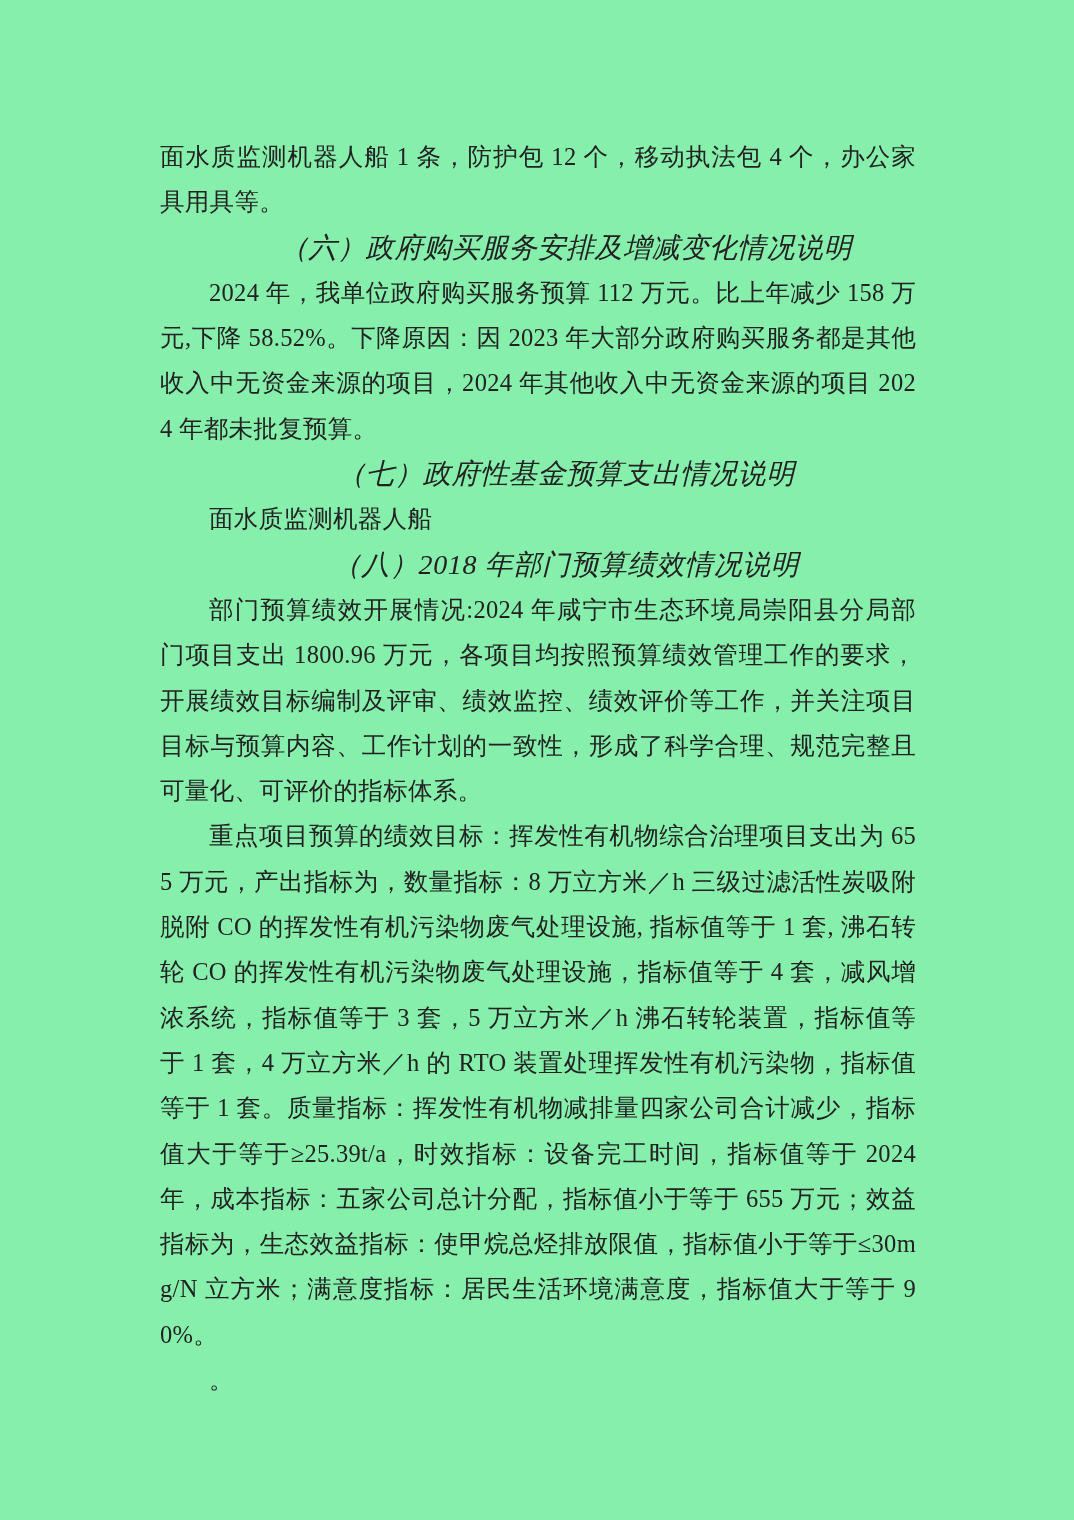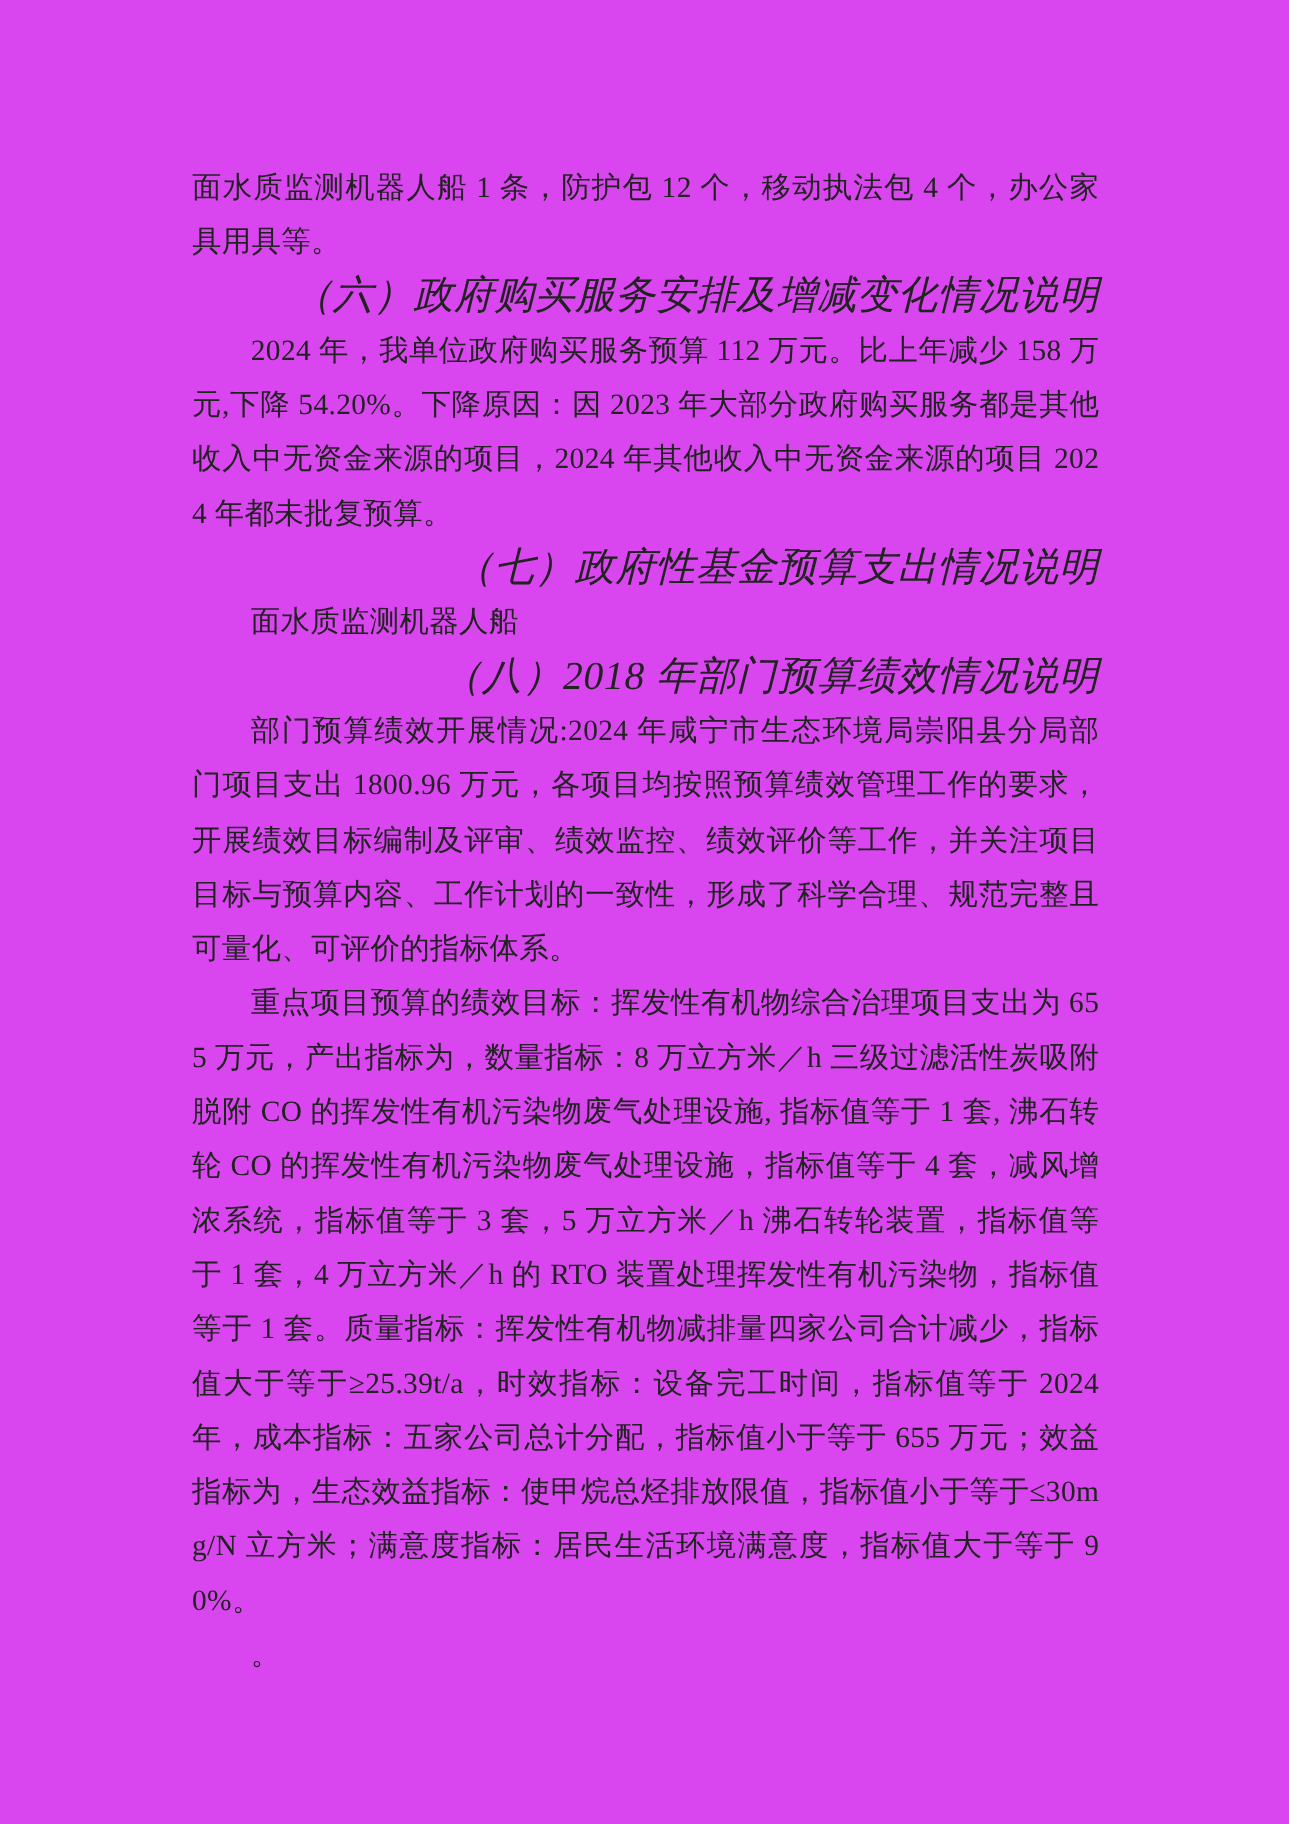--- a/index.html
+++ b/index.html
@@ -13,21 +13,21 @@
     position: relative;
     overflow: hidden;
     font-family: "Liberation Serif", "DejaVu Serif", serif;
   }
   .page {
     position: absolute;
     left: 0;
     top: 0;
     width: 1074px;
     height: 1520px;
-    background: #d946ef;
+    background: #86efac;
   }
   .doc {
     position: absolute;
     left: 160px;
     top: 134px;
     width: 756px;
     color: #222222;
   }
   .doc p {
     margin: 0;
@@ -38,33 +38,33 @@
     text-justify: inter-ideograph;
     letter-spacing: 0.3px;
     word-break: break-all;
   }
   .doc p.indent {
     text-indent: 2em;
   }
   .doc p.heading {
     font-style: italic;
     font-weight: 500;
-    font-size: 33px;
-    text-align: right;
+    font-size: 28px;
+    text-align: center;
     letter-spacing: 0.6px;
   }
 </style>
 </head>
 <body style="background: rgb(255, 255, 255);">
 
 <div class="page">
   <main class="doc" style="color: rgb(34, 34, 34);">
       <p class="body">面水质监测机器人船 1 条，防护包 12 个，移动执法包 4 个，办公家具用具等。</p>
       <p class="heading indent">（六）政府购买服务安排及增减变化情况说明</p>
-      <p class="body indent">2024 年，我单位政府购买服务预算 112 万元。比上年减少 158 万元,下降 54.20%。下降原因：因 2023 年大部分政府购买服务都是其他收入中无资金来源的项目，2024 年其他收入中无资金来源的项目 2024 年都未批复预算。</p>
+      <p class="body indent">2024 年，我单位政府购买服务预算 112 万元。比上年减少 158 万元,下降 58.52%。下降原因：因 2023 年大部分政府购买服务都是其他收入中无资金来源的项目，2024 年其他收入中无资金来源的项目 2024 年都未批复预算。</p>
       <p class="heading indent">（七）政府性基金预算支出情况说明</p>
       <p class="body indent">面水质监测机器人船</p>
       <p class="heading indent">（八）2018 年部门预算绩效情况说明</p>
       <p class="body indent">部门预算绩效开展情况:2024 年咸宁市生态环境局崇阳县分局部门项目支出 1800.96 万元，各项目均按照预算绩效管理工作的要求，开展绩效目标编制及评审、绩效监控、绩效评价等工作，并关注项目目标与预算内容、工作计划的一致性，形成了科学合理、规范完整且可量化、可评价的指标体系。</p>
       <p class="body indent">重点项目预算的绩效目标：挥发性有机物综合治理项目支出为 655 万元，产出指标为，数量指标：8 万立方米／h 三级过滤活性炭吸附脱附 CO 的挥发性有机污染物废气处理设施, 指标值等于 1 套, 沸石转轮 CO 的挥发性有机污染物废气处理设施，指标值等于 4 套，减风增浓系统，指标值等于 3 套，5 万立方米／h 沸石转轮装置，指标值等于 1 套，4 万立方米／h 的 RTO 装置处理挥发性有机污染物，指标值等于 1 套。质量指标：挥发性有机物减排量四家公司合计减少，指标值大于等于≥25.39t/a，时效指标：设备完工时间，指标值等于 2024 年，成本指标：五家公司总计分配，指标值小于等于 655 万元；效益指标为，生态效益指标：使甲烷总烃排放限值，指标值小于等于≤30mg/N 立方米；满意度指标：居民生活环境满意度，指标值大于等于 90%。</p>
       <p class="body indent">。</p>
     </main>
 </div>
 
 </body></html>

